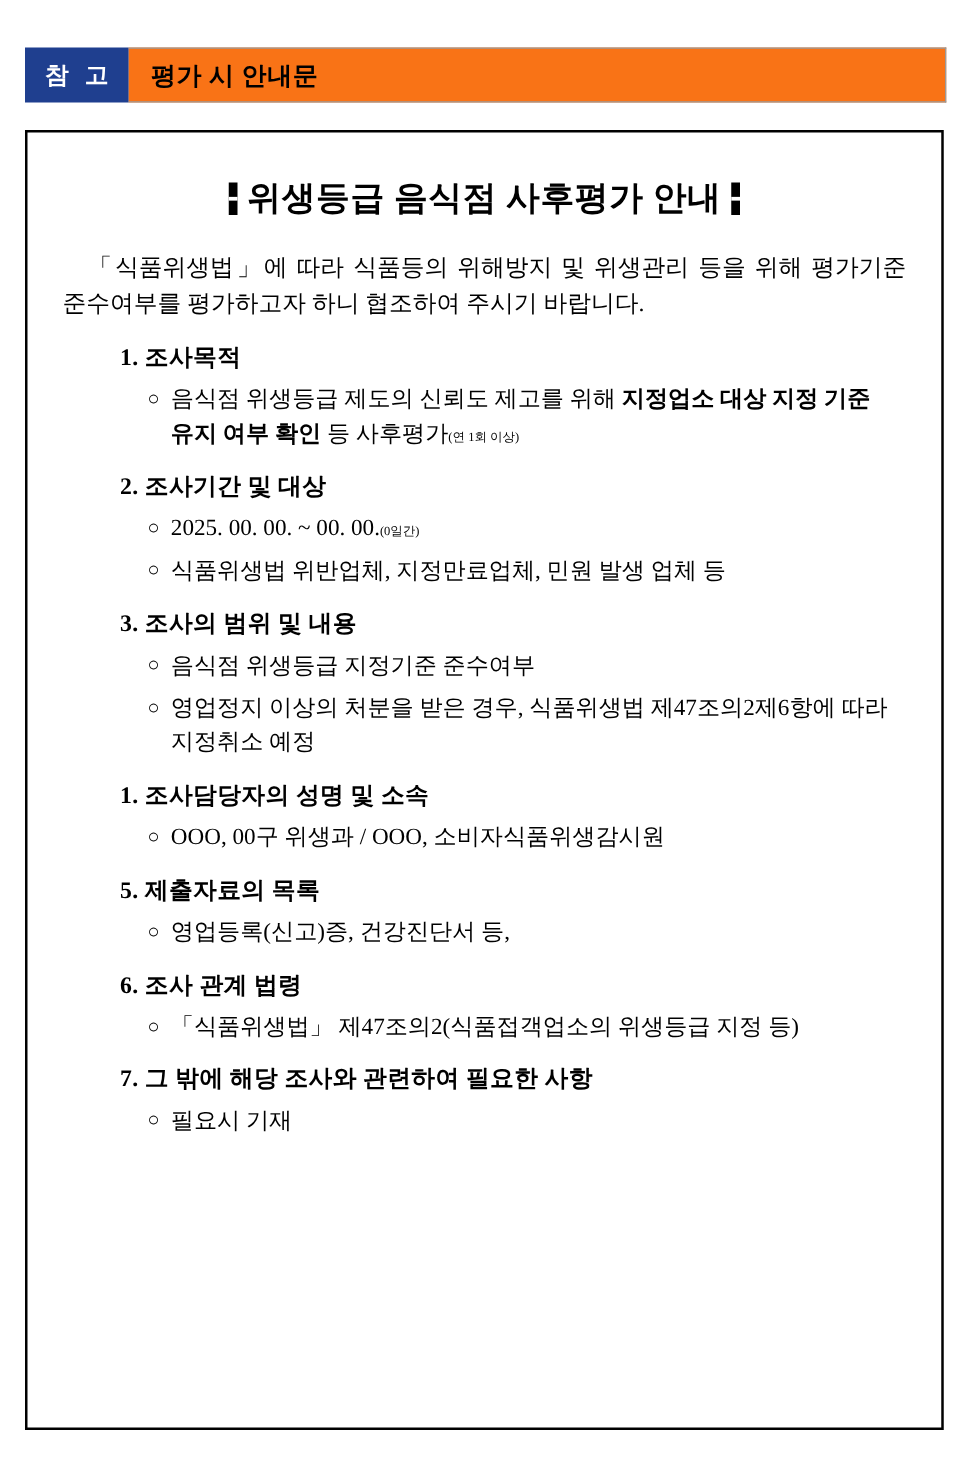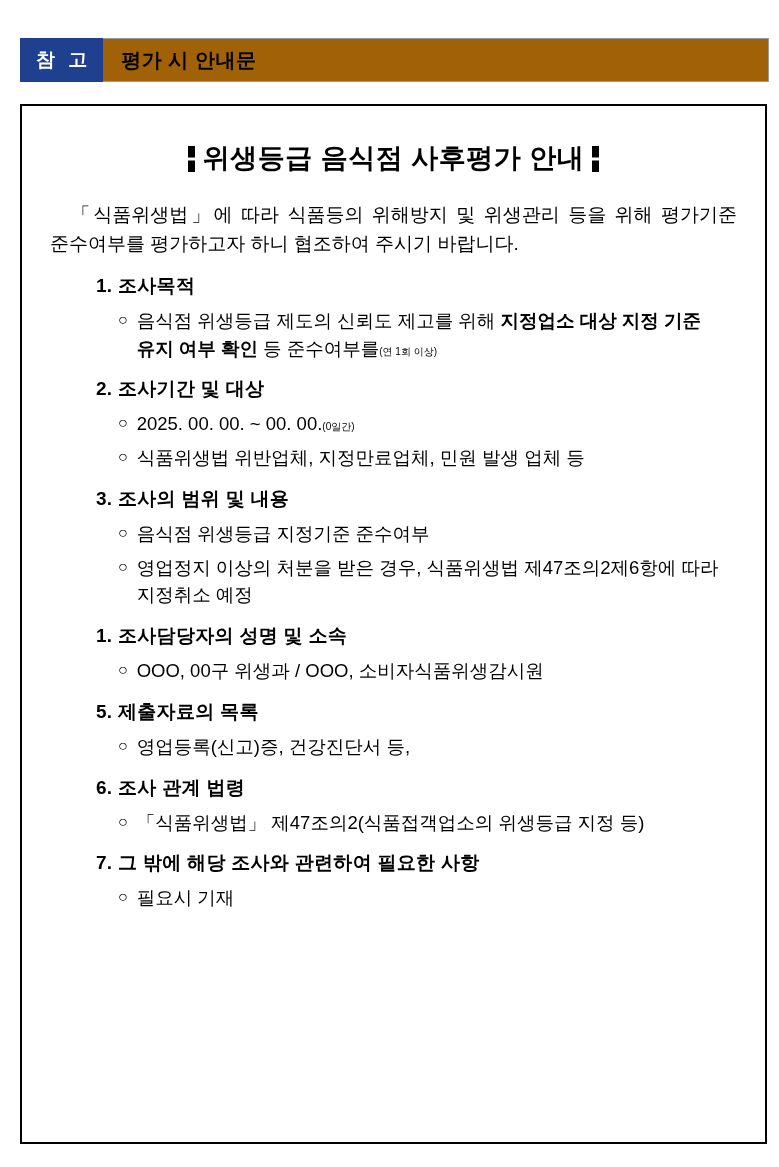--- a/index.html
+++ b/index.html
@@ -13,21 +13,22 @@
     height: 1167px;
     font-family: "Liberation Sans", "DejaVu Sans", sans-serif;
     color: #000000;
     position: relative;
     overflow: hidden;
   }
 
   .page {
     width: 779px;
     height: 948px;
-    padding: 38px 10px 10px 18px;
+    padding: 38px 22px 10px 18px;
+    font-family: Liberation Serif, serif;
   }
 
   
   .header-row {
     display: flex;
     align-items: stretch;
     height: 44px;
     margin-left: 2px;
     margin-bottom: 22px;
   }
@@ -43,21 +44,21 @@
     padding: 0 12px 0 16px;
     min-width: 74px;
   }
   .header-title-box {
     flex: 1;
     border: 1px solid #9a9a9a;
     border-left: none;
     display: flex;
     align-items: center;
     padding-left: 18px;
-    background: #a16207;
+    background: #f97316;
   }
   .header-title-box .title-text {
     font-size: 20px;
     font-weight: bold;
     letter-spacing: 0.5px;
   }
 
   
   .content-box {
     border: 2px solid #000000;
@@ -155,21 +156,21 @@
     <p class="intro">
       <span class="indent"></span><span>「식품위생법」에 따라 식품등의 위해방지 및 위생관리 등을 위해</span>
       <span>평가기준 준수여부를 평가하고자 하니 협조하여 주시기 바랍니다.</span>
     </p>
 
     <div id="sections">
         <div class="section">
           <div class="sec-head">1. 조사목적</div>
           <div class="bullet">
             <span class="mark">○</span>
-            <span class="btext"><span>음식점 위생등급 제도의 신뢰도 제고를 위해 </span><span class="strong">지정업소 대상 지정 기준 유지 여부 확인</span><span> 등 준수여부를</span><span class="small">(연 1회 이상)</span></span>
+            <span class="btext"><span>음식점 위생등급 제도의 신뢰도 제고를 위해 </span><span class="strong">지정업소 대상 지정 기준 유지 여부 확인</span><span> 등 사후평가</span><span class="small">(연 1회 이상)</span></span>
           </div>
         </div>
         <div class="section">
           <div class="sec-head">2. 조사기간 및 대상</div>
           <div class="bullet">
             <span class="mark">○</span>
             <span class="btext"><span>2025. 00. 00. ~ 00. 00.</span><span class="small">(0일간)</span></span>
           </div>
           <div class="bullet">
             <span class="mark">○</span>

